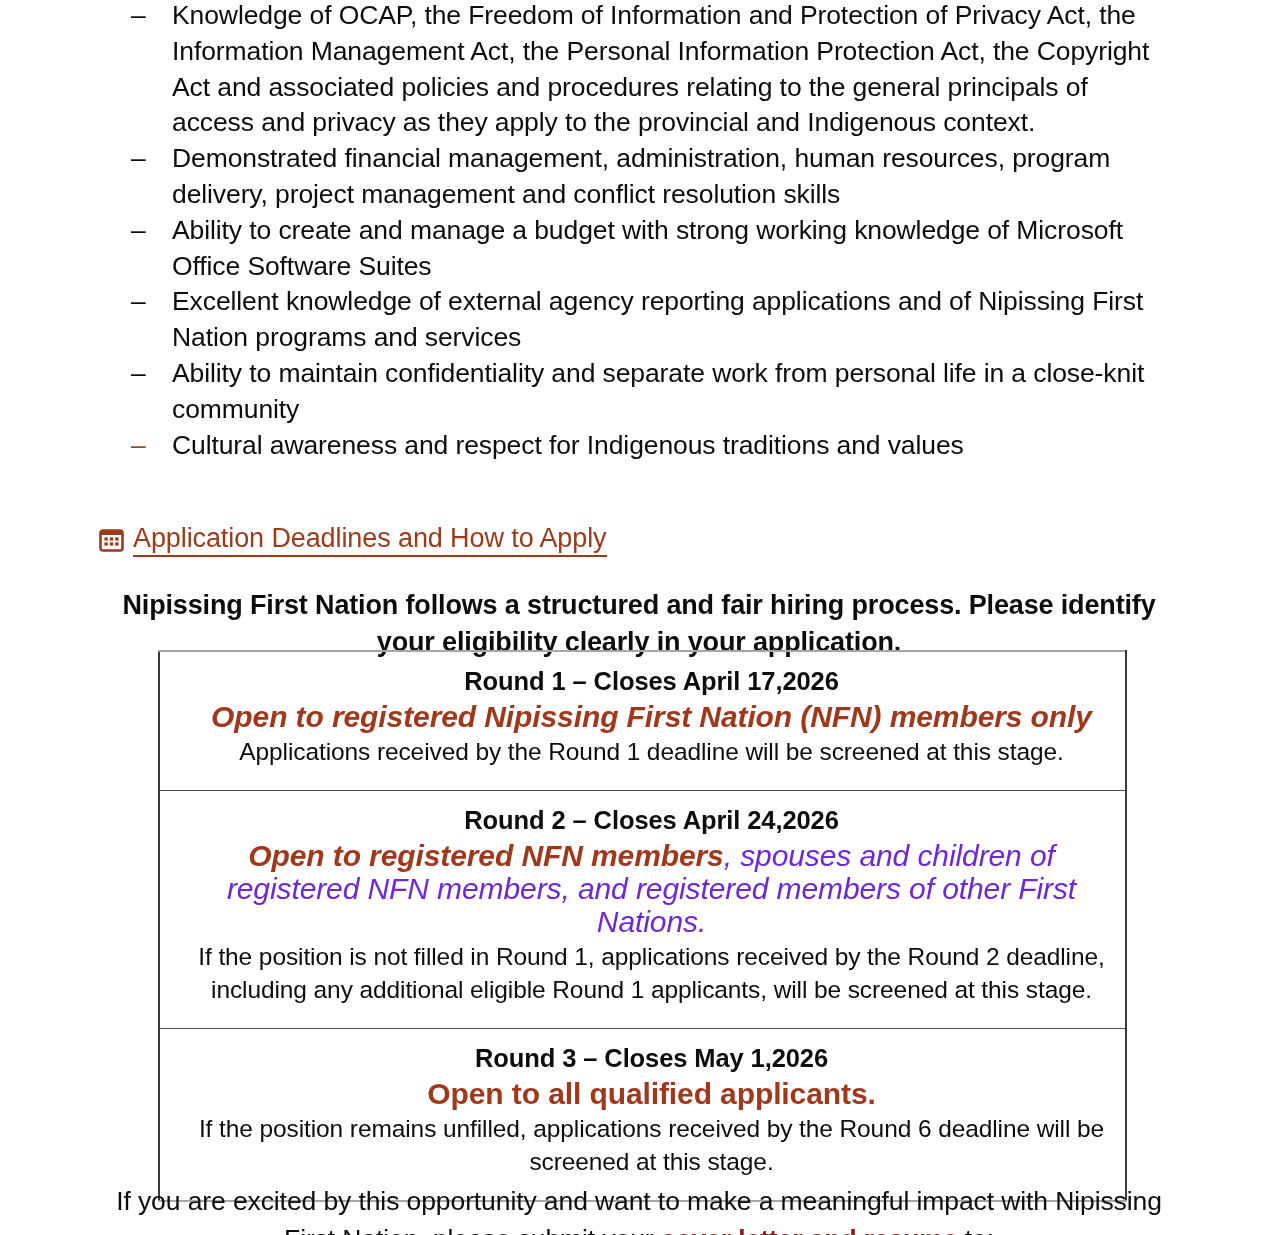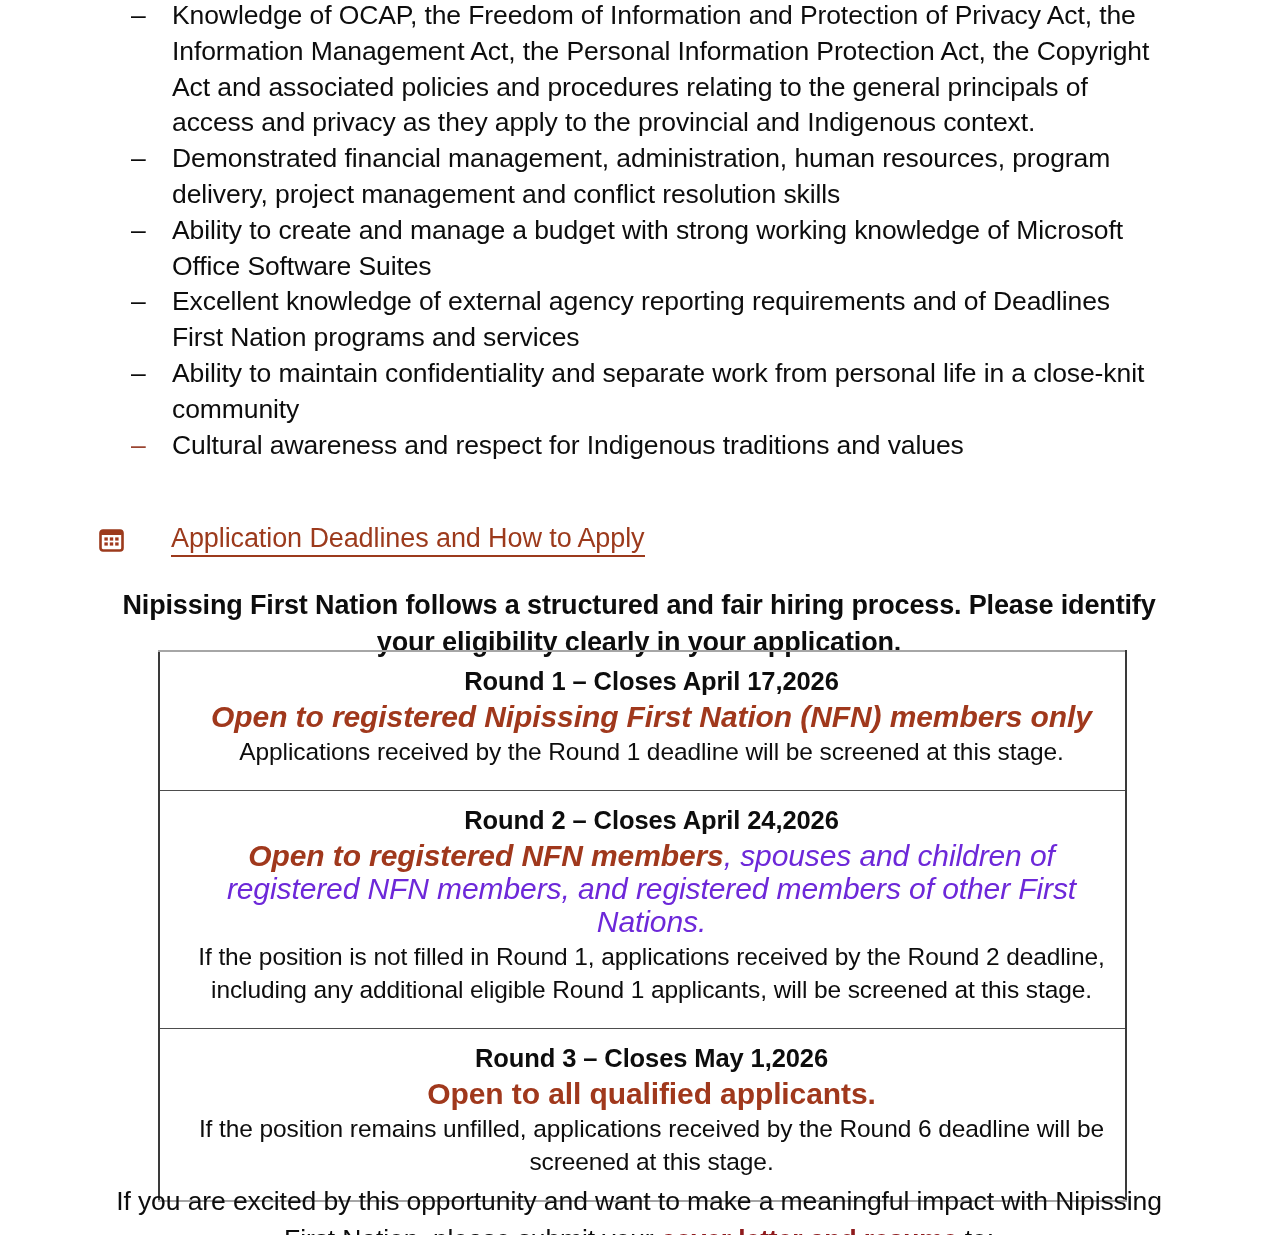--- a/index.html
+++ b/index.html
@@ -62,21 +62,20 @@
     flex: none;
   }
   .heading-text {
     font-size: 27px;
     line-height: 32px;
     color: #9c3a1c;
     border-bottom: 2.2px solid #9c3a1c;
     padding-bottom: 1px;
     letter-spacing: -0.1px;
     white-space: nowrap;
-    margin-left: 38px;
   }
 
   
   .intro {
     position: absolute;
     left: 108px;
     top: 560px;
     width: 1062px;
     text-align: center;
     font-size: 27px;
@@ -149,21 +148,21 @@
     font-weight: bold;
   }
 </style>
 </head>
 <body>
 
 <ul class="qual-list" id="qual-list">
     <li class="qual-item"><span class="dash">–</span><span>Knowledge of OCAP, the Freedom of Information and Protection of Privacy Act, the Information Management Act, the Personal Information Protection Act, the Copyright Act and associated policies and procedures relating to the general principals of access and privacy as they apply to the provincial and Indigenous context.</span></li>
     <li class="qual-item"><span class="dash">–</span><span>Demonstrated financial management, administration, human resources, program delivery, project management and conflict resolution skills</span></li>
     <li class="qual-item"><span class="dash">–</span><span>Ability to create and manage a budget with strong working knowledge of Microsoft Office Software Suites</span></li>
-    <li class="qual-item"><span class="dash">–</span><span>Excellent knowledge of external agency reporting requirements and of Deadlines First Nation programs and services</span></li>
+    <li class="qual-item"><span class="dash">–</span><span>Excellent knowledge of external agency reporting applications and of Nipissing First Nation programs and services</span></li>
     <li class="qual-item"><span class="dash">–</span><span>Ability to maintain confidentiality and separate work from personal life in a close-knit community</span></li>
     <li class="qual-item accent-dash"><span class="dash">–</span><span>Cultural awareness and respect for Indigenous traditions and values</span></li>
   </ul>
 
 <div class="section-heading">
   <span class="heading-icon">
     <svg width="25" height="25" viewBox="0 0 25 25" xmlns="http://www.w3.org/2000/svg">
       <rect x="1.5" y="3.5" width="22" height="20" rx="2.5" fill="#ffffff" stroke="#9c3a1c" stroke-width="2.6"></rect>
       <rect x="1.5" y="3.5" width="22" height="4.6" rx="1.6" fill="#9c3a1c"></rect>
       <rect x="5.4" y="10.4" width="3.4" height="3.2" fill="#a0381c"></rect>

